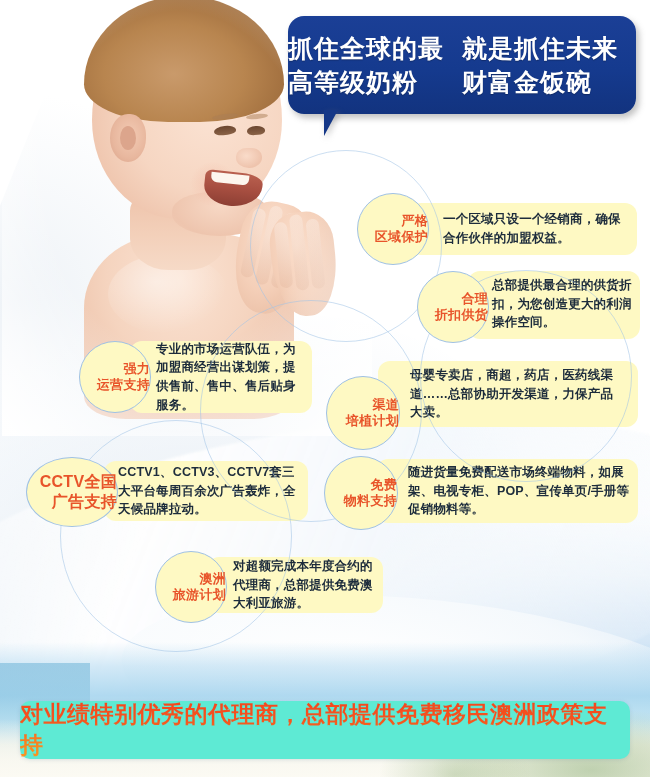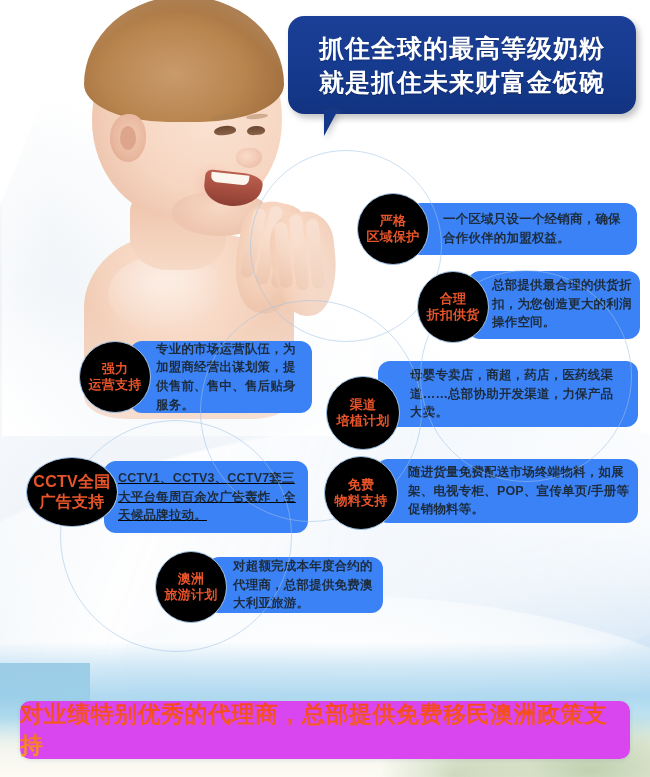--- a/index.html
+++ b/index.html
@@ -307,21 +307,21 @@
     width: 348px;
     height: 98px;
     background: linear-gradient(to bottom, #1b3f96 0%, #153a8e 55%, #12337f 100%);
     border-radius: 16px;
     box-shadow: 3px 4px 6px rgba(120,120,120,0.45);
   }
   .bubble-text {
     position: absolute;
     inset: 0;
     display: flex;
-    flex-direction: column;
+    flex-direction: row;
     justify-content: center;
     align-items: center;
     color: #ffffff;
     font-size: 25px;
     font-weight: bold;
     line-height: 1.38;
     letter-spacing: 1px;
     text-shadow: 0 1px 1px rgba(0,0,0,0.25);
   }
   .bubble-tail {
@@ -337,42 +337,42 @@
   }
 
   
   .callout {
     position: absolute;
     display: flex;
     align-items: center;
   }
   .callout-panel {
     position: absolute;
-    background: #3b82f6;
+    background: #fef9c3;
     border-radius: 12px;
     box-sizing: border-box;
     display: flex;
     align-items: center;
   }
   .callout-body {
     color: #1d2c3c;
     font-size: 12.5px;
     line-height: 1.5;
     font-weight: bold;
     letter-spacing: 0.2px;
   }
   .callout-badge {
     position: absolute;
-    background: #000000;
+    background: #fef9c3;
     border: 1.5px solid #9fc1e4;
     border-radius: 50%;
     display: flex;
     flex-direction: column;
     justify-content: center;
-    align-items: center;
+    align-items: flex-end;
     box-sizing: border-box;
     z-index: 3;
   }
   .callout-badge span {
     display: block;
     color: #e8542a;
     font-size: 13px;
     font-weight: bold;
     line-height: 1.25;
     white-space: nowrap;
@@ -388,21 +388,21 @@
     z-index: 1;
   }
 
   
   .banner {
     position: absolute;
     left: 20px;
     top: 701px;
     width: 610px;
     height: 58px;
-    background: #d946ef;
+    background: #5eead4;
     border-radius: 10px;
     display: flex;
     align-items: center;
     justify-content: center;
     box-shadow: 0 1px 4px rgba(90,120,150,0.18);
   }
   .banner-text {
     font-size: 23px;
     font-weight: bold;
     letter-spacing: 0.5px;
@@ -508,21 +508,21 @@
     <div class="callout-panel" style="left:378px; top:361px; width:260px; height:66px; padding-left:32px; padding-right:20px;">
       <div class="callout-body">母婴专卖店，商超，药店，医药线渠道……总部协助开发渠道，力保产品大卖。</div>
     </div>
     <div class="callout-badge" style="left:326px; top:376px; width:74px; height:74px;">
       <span>渠道</span>
       <span>培植计划</span>
     </div>
   </div>
 
   <div class="callout">
-    <div class="callout-panel" style="left:104px; top:461px; width:204px; height:72px; padding-left:14px; padding-right:8px;text-decoration:underline;">
+    <div class="callout-panel" style="left:104px; top:461px; width:204px; height:60px; padding-left:14px; padding-right:8px;">
       <div class="callout-body">CCTV1、CCTV3、CCTV7套三大平台每周百余次广告轰炸，全天候品牌拉动。</div>
     </div>
     <div class="callout-badge small" style="left:26px; top:457px; width:92px; height:70px; border-radius:50%;">
       <span>CCTV全国</span>
       <span>广告支持</span>
     </div>
   </div>
 
   <div class="callout">
     <div class="callout-panel" style="left:376px; top:459px; width:262px; height:64px; padding-left:32px; padding-right:8px;">

